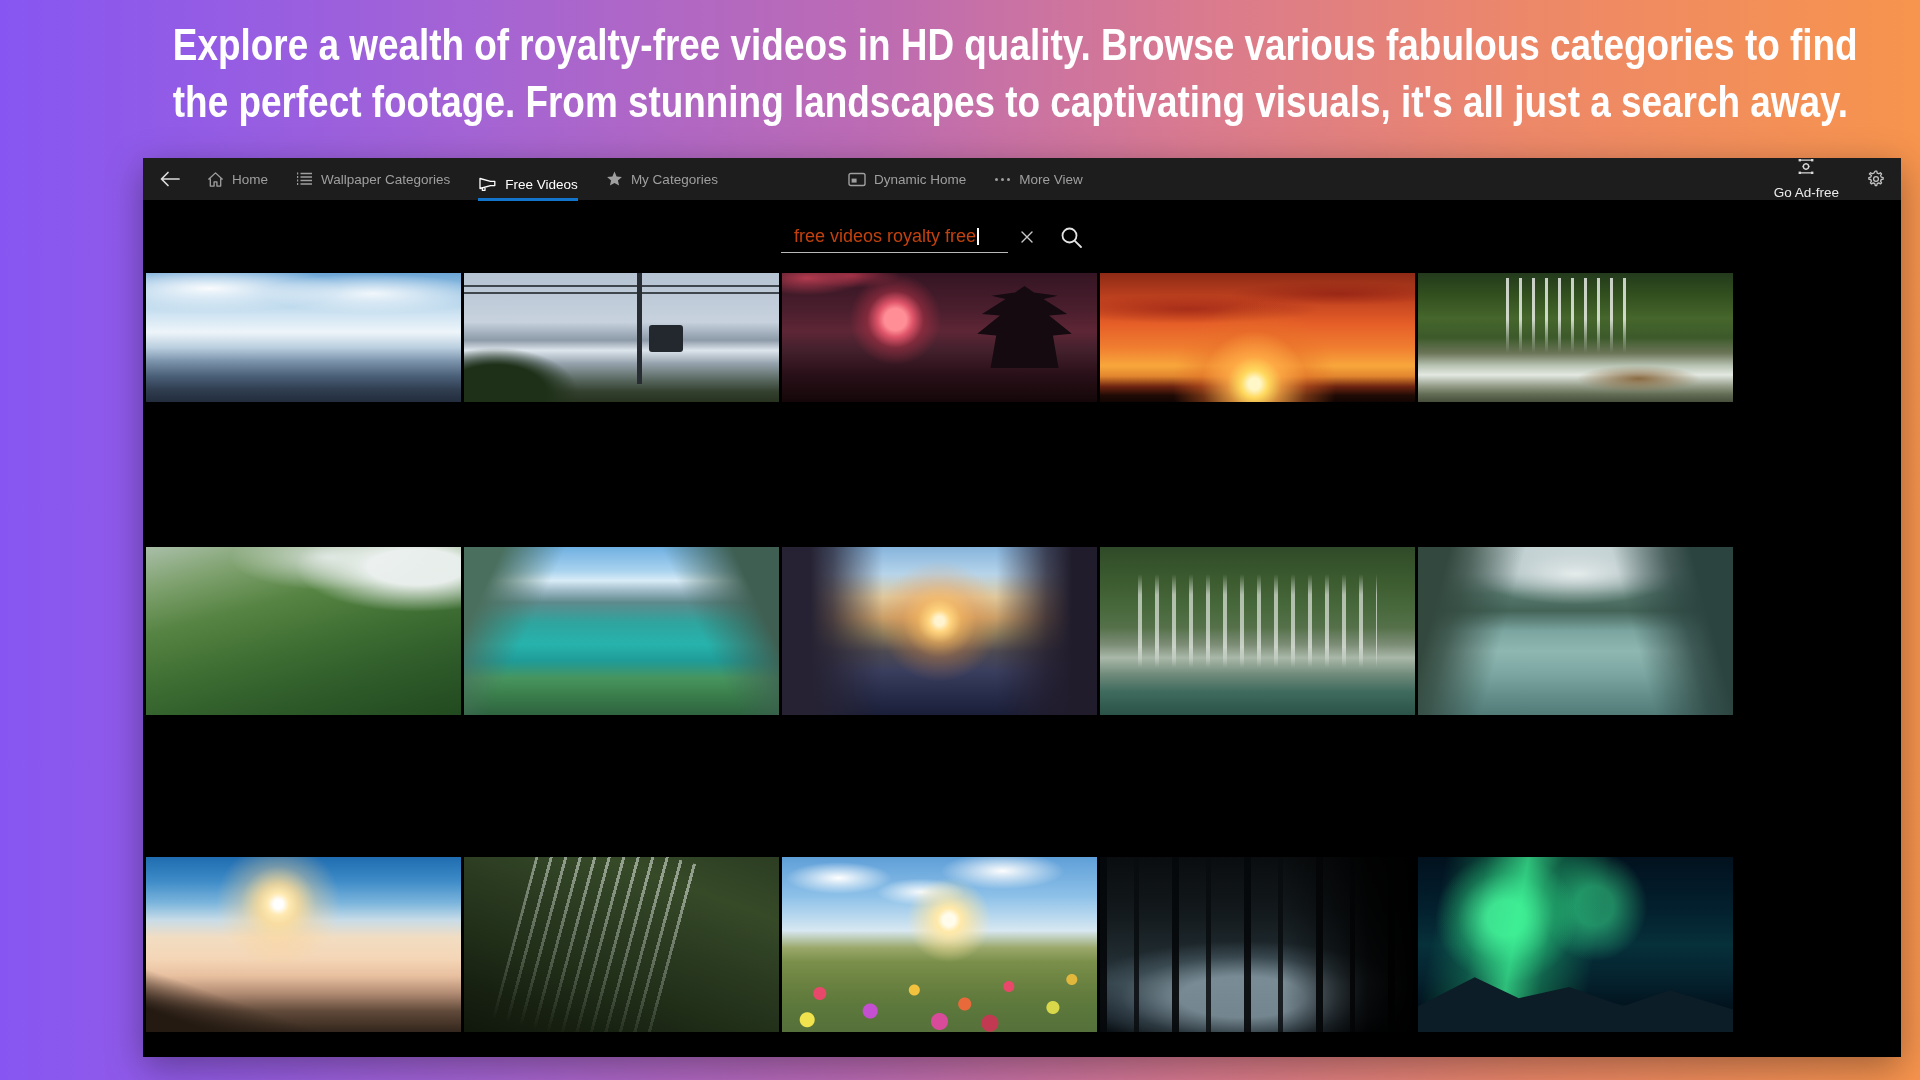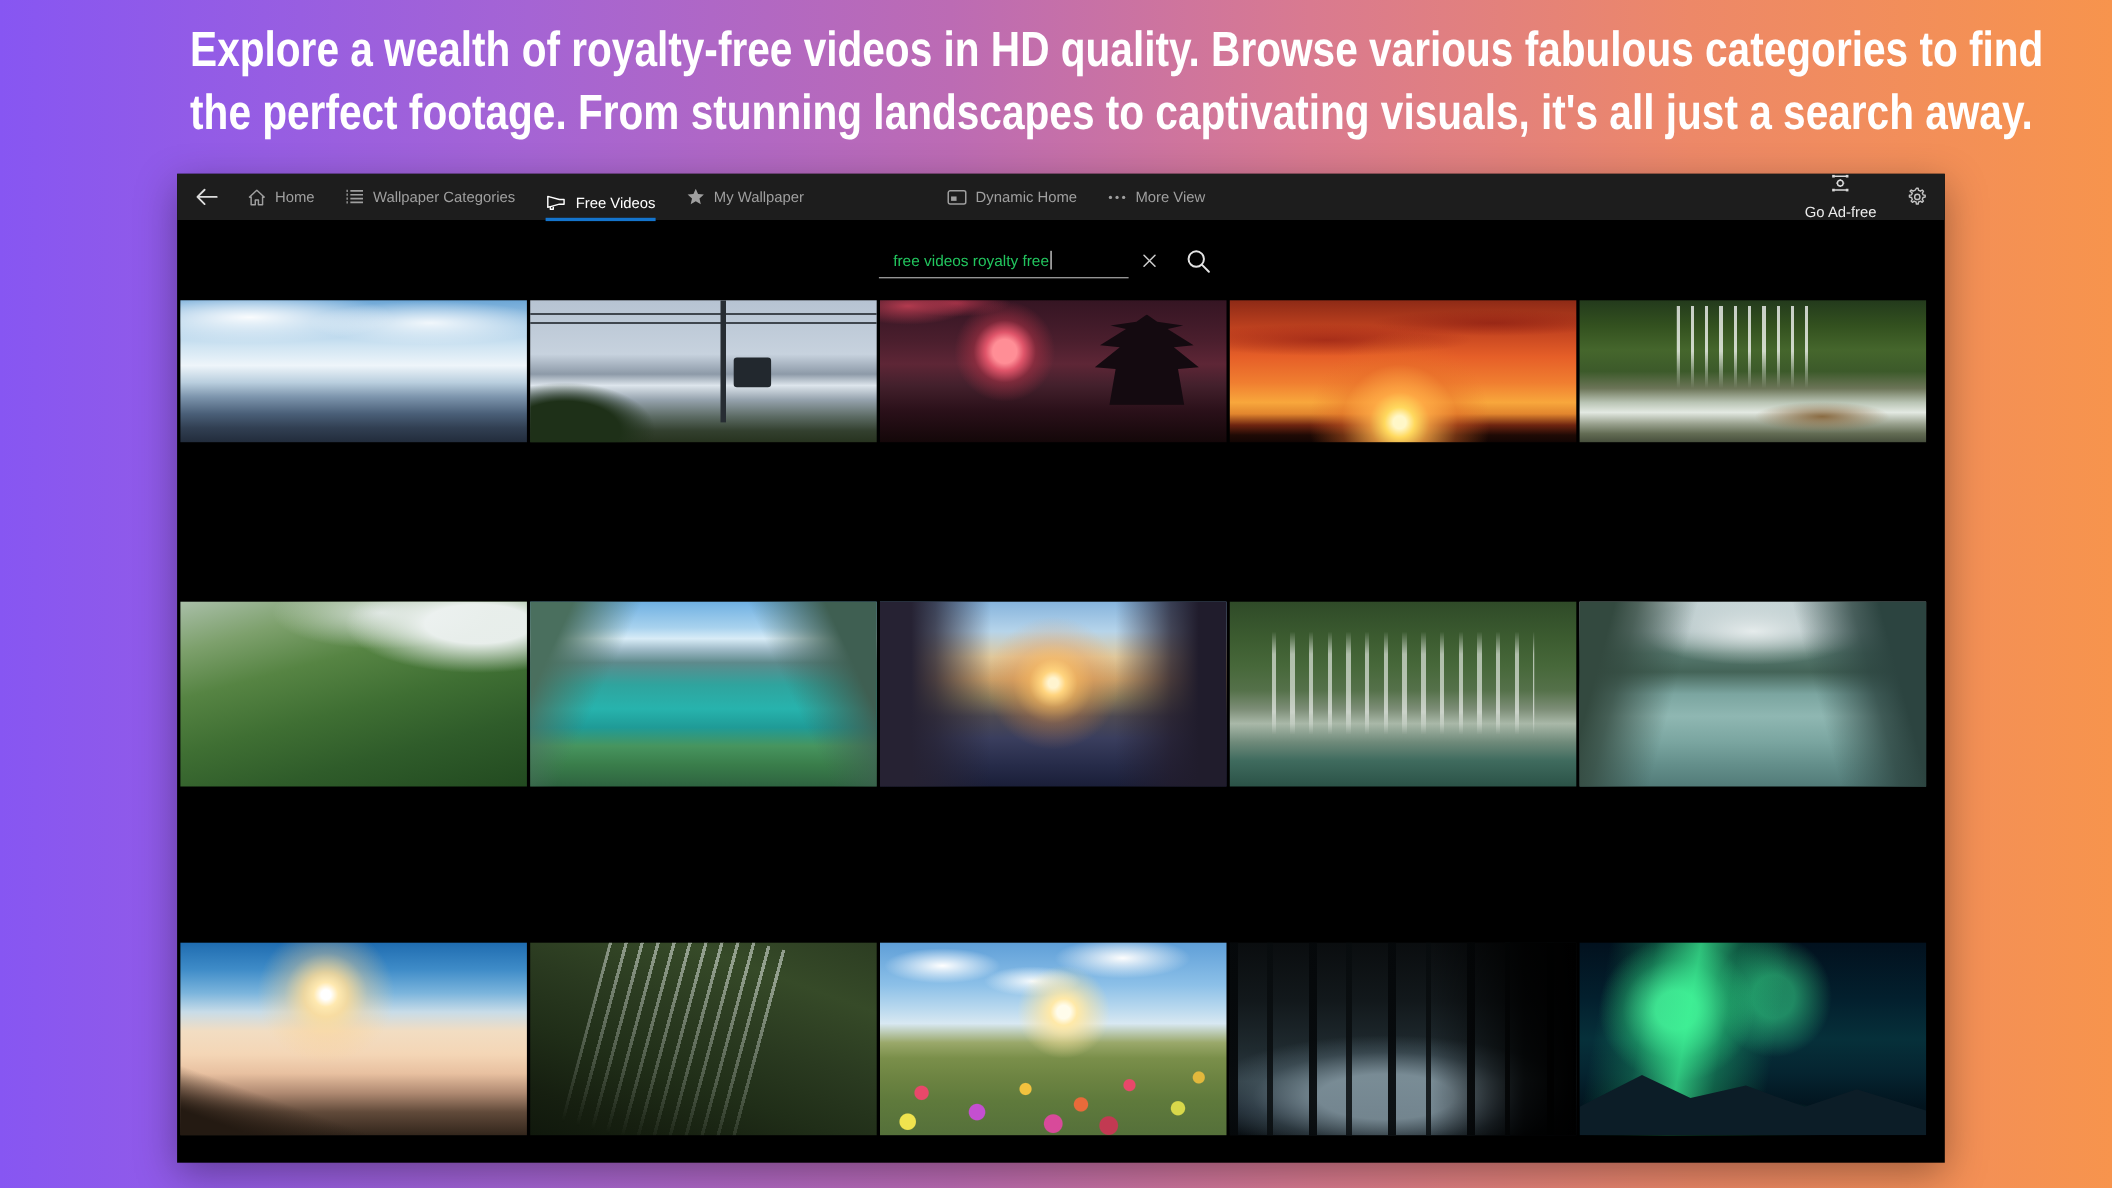--- a/index.html
+++ b/index.html
@@ -9,21 +9,21 @@
     background:linear-gradient(90deg,#8756f2 0%,#a564d4 25%,#bc6bb4 45%,#d97a90 62%,#ed8868 80%,#f7944d 100%);
     position:relative;
   }
 
   
   .hero { position:absolute; top:16px; left:0; width:1920px; text-align:center;
           transform:scaleX(.82); transform-origin:50% 0; }
   .hero div { white-space:nowrap; color:#fff; font-weight:700; font-size:45px; line-height:57px; }
 
   
-  .window { position:absolute; left:161px; top:158px; width:1607px; height:899px;
+  .window { position:absolute; left:143px; top:158px; width:1758px; height:899px;
             background:#000; box-shadow:0 10px 34px rgba(0,0,0,.35); }
 
   
   .navbar { position:absolute; left:0; top:0; width:100%; height:42px; background:#1d1d1d;
             display:flex; align-items:center; padding:0 16px; }
   .nav-btn { background:none; border:none; cursor:pointer; display:flex; align-items:center; color:#dcdcdc; }
   .back { margin-right:26px; }
   .nav-item { position:relative; height:42px; display:flex; align-items:center; gap:8px;
               color:#9f9f9f; font-size:13.5px; margin-right:28px; cursor:pointer; background:none; border:none;
               font-family:"Liberation Sans", sans-serif; }
@@ -32,21 +32,21 @@
   .nav-item.active::after { content:""; position:absolute; left:0; right:0; bottom:4px; height:3px; background:#1474cc; }
   .group-gap { width:102px; }
   .flex-fill { flex:1; }
   .adfree { margin-right:28px; color:#ececec; gap:10px;flex-direction:column; }
   .gear-btn { color:#c3c3c3; font-size:19px; line-height:1; }
 
   
   .search-row { position:absolute; left:638px; top:62px; height:34px; display:flex; align-items:center; }
   .search-box { width:227px; height:32px; border-bottom:1.6px solid #b9b9b9; display:flex; align-items:center;
                 padding-left:13px; cursor:text; }
-  .search-text { color:#22c55e; font-size:14px; white-space:nowrap; }
+  .search-text { color:#c2410c; font-size:18px; white-space:nowrap; }
   .caret { display:inline-block; width:1.6px; height:17px; background:#fff; margin-left:1px; animation:blink 1.1s steps(1) infinite; }
   @keyframes blink { 50% { opacity:0; } }
   .clear-btn { background:none; border:none; cursor:pointer; margin-left:12px; color:#c9c9c9; display:flex; }
   .search-btn { background:none; border:none; cursor:pointer; margin-left:26px; color:#e3e3e3; display:flex; }
 
   
   .row { position:absolute; left:3px; width:1587px; display:grid; grid-template-columns:repeat(5,315px); gap:3px; }
   .row1 { top:115px; height:129px; }
   .row2 { top:389px; height:168px; }
   .row3 { top:699px; height:175px; }
@@ -194,21 +194,21 @@
       </span>
       <span>Free Videos</span>
     </button>
 
     <button class="nav-item">
       <span style="display:flex">
         <svg width="17" height="16" viewBox="0 0 17 16" fill="currentColor">
             <path d="M8.5 0.5 L10.6 5.4 L15.9 5.9 L11.9 9.4 L13.1 14.6 L8.5 11.9 L3.9 14.6 L5.1 9.4 L1.1 5.9 L6.4 5.4 Z"></path>
           </svg>
       </span>
-      <span>My Wallpaper</span>
+      <span>My Categories</span>
     </button>
 
     <span class="group-gap"></span>
 
     <button class="nav-item">
       <span style="display:flex">
         <svg width="18" height="15" viewBox="0 0 18 15" fill="none" stroke="currentColor" stroke-width="1.4">
             <rect x="1" y="1.5" width="16" height="12" rx="1.8"></rect>
             <rect x="3.6" y="6.6" width="5" height="4" fill="currentColor" stroke="none"></rect>
           </svg>

